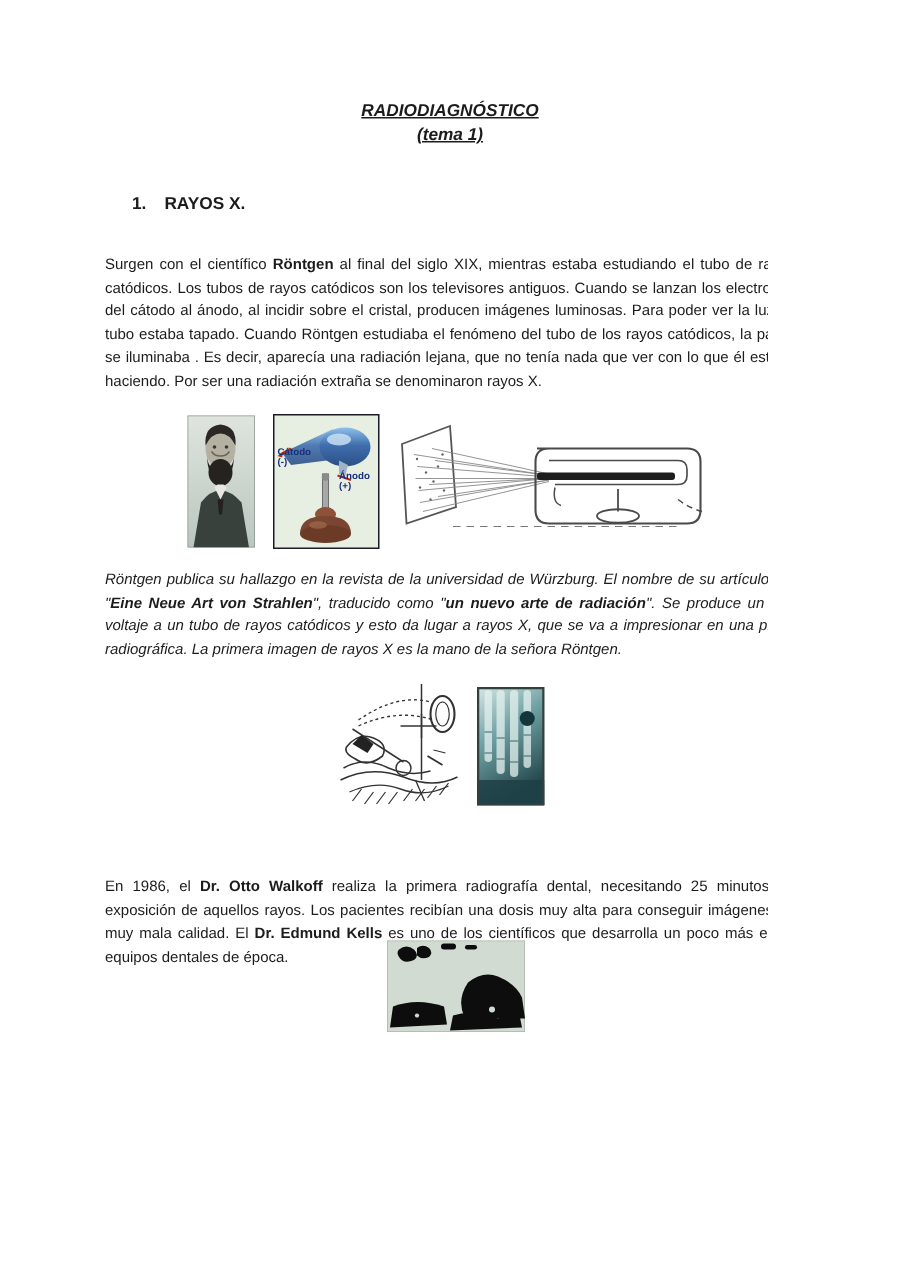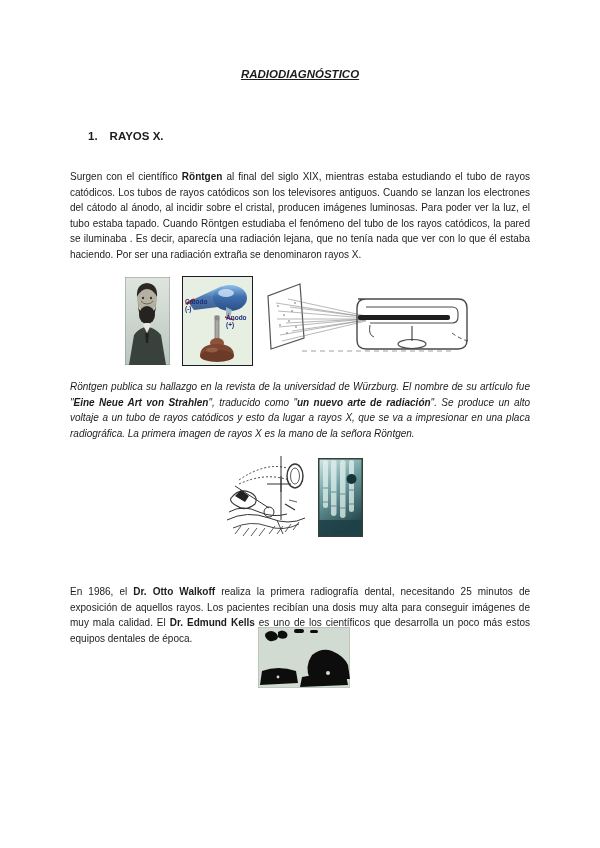--- a/index.html
+++ b/index.html
@@ -1,18 +1,18 @@
 <!DOCTYPE html>
 <html><head>
 <meta charset="utf-8">
 <style>
   html,body{margin:0;padding:0;background:#ffffff;}
   .page{
     position:relative;width:512px;height:848px;background:#ffffff;overflow:hidden;
-    font-family:"Liberation Sans","DejaVu Sans",sans-serif;color:#1c1c1c;padding-left:44px;
+    font-family:"Liberation Sans","DejaVu Sans",sans-serif;color:#1c1c1c;
   }
   .doc-title{
     position:absolute;left:0;top:66px;width:600px;text-align:center;
     font-size:11.5px;font-weight:bold;font-style:italic;line-height:16px;
   }
   .doc-title .tline{text-decoration:underline;}
   .sec-heading{
     position:absolute;left:88px;top:129px;font-size:11.5px;font-weight:bold;line-height:15px;
     display:flex;gap:12px;
   }
@@ -34,20 +34,21 @@
   .lbl-catodo{left:3px;top:22px;}
   .lbl-anodo{left:44px;top:38px;}
 </style>
 </head>
 <body>
 
 <div class="page">
 
   <div class="doc-title">
     <div><span class="tline">RADIODIAGNÓSTICO</span></div>
+    <div><span class="tline">(tema 1)</span></div>
   </div>
 
   <div class="sec-heading">
     <span>1.</span>
     <span>RAYOS X.</span>
   </div>
 
   <p class="para p1"><span>Surgen con el científico </span><b>Röntgen</b><span> al final del siglo XIX, mientras estaba estudiando el tubo de rayos catódicos. Los tubos de rayos catódicos son los televisores antiguos. Cuando se lanzan los electrones del cátodo al ánodo, al incidir sobre el cristal, producen imágenes luminosas. Para poder ver la luz, el tubo estaba tapado. Cuando Röntgen estudiaba el fenómeno del tubo de los rayos catódicos, la pared se iluminaba . Es decir, aparecía una radiación lejana, que no tenía nada que ver con lo que él estaba haciendo. Por ser una radiación extraña se denominaron rayos X.</span></p>
 
   <div class="fig" style="left:125px;top:277px;">

